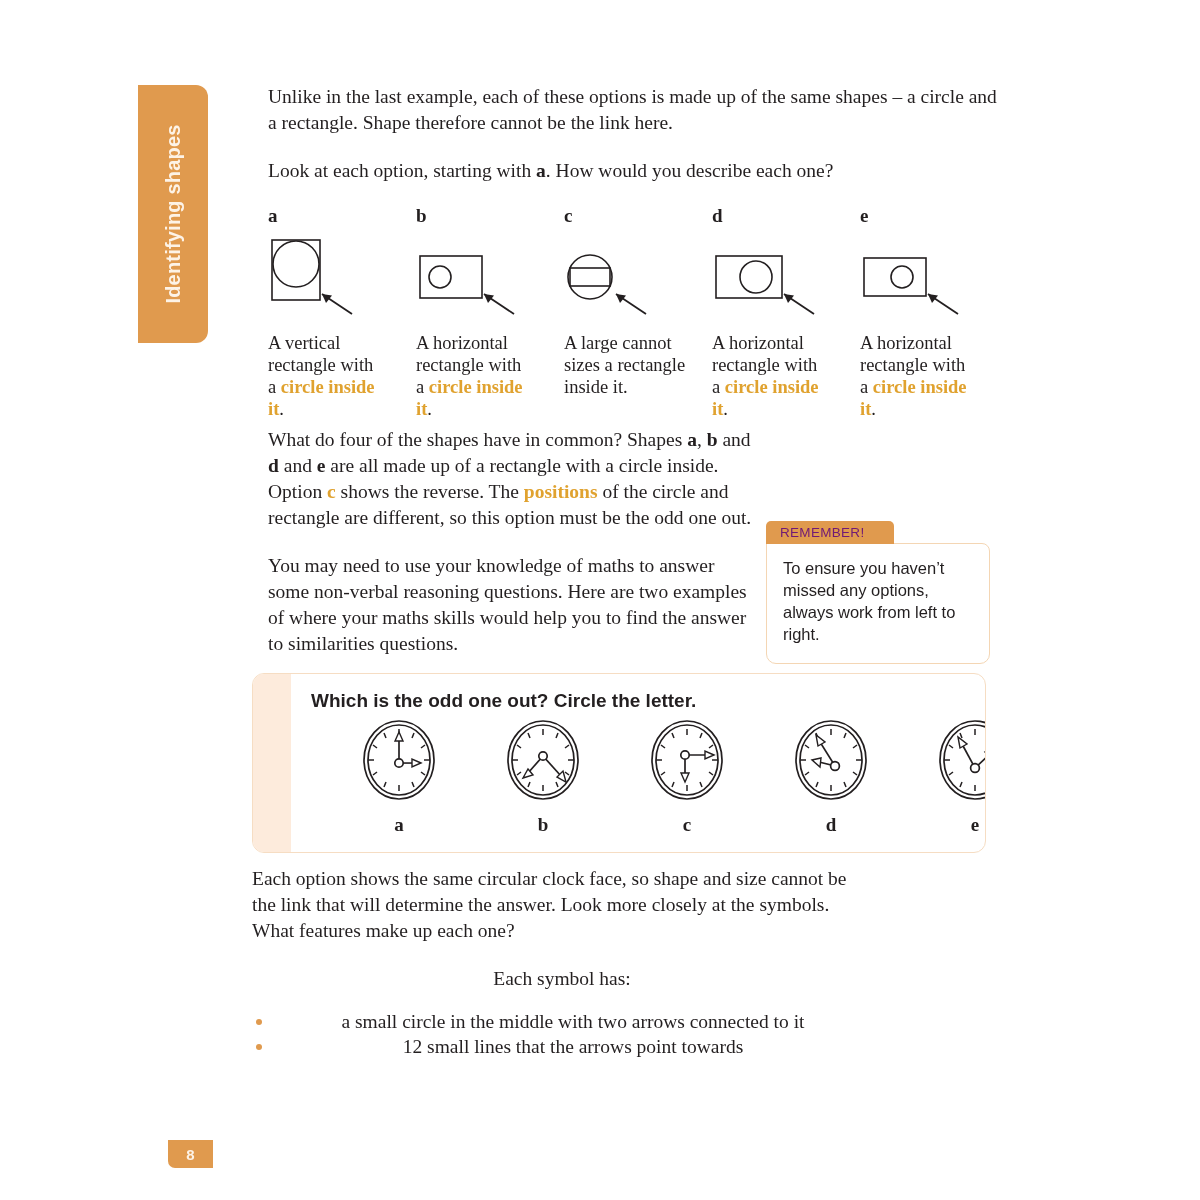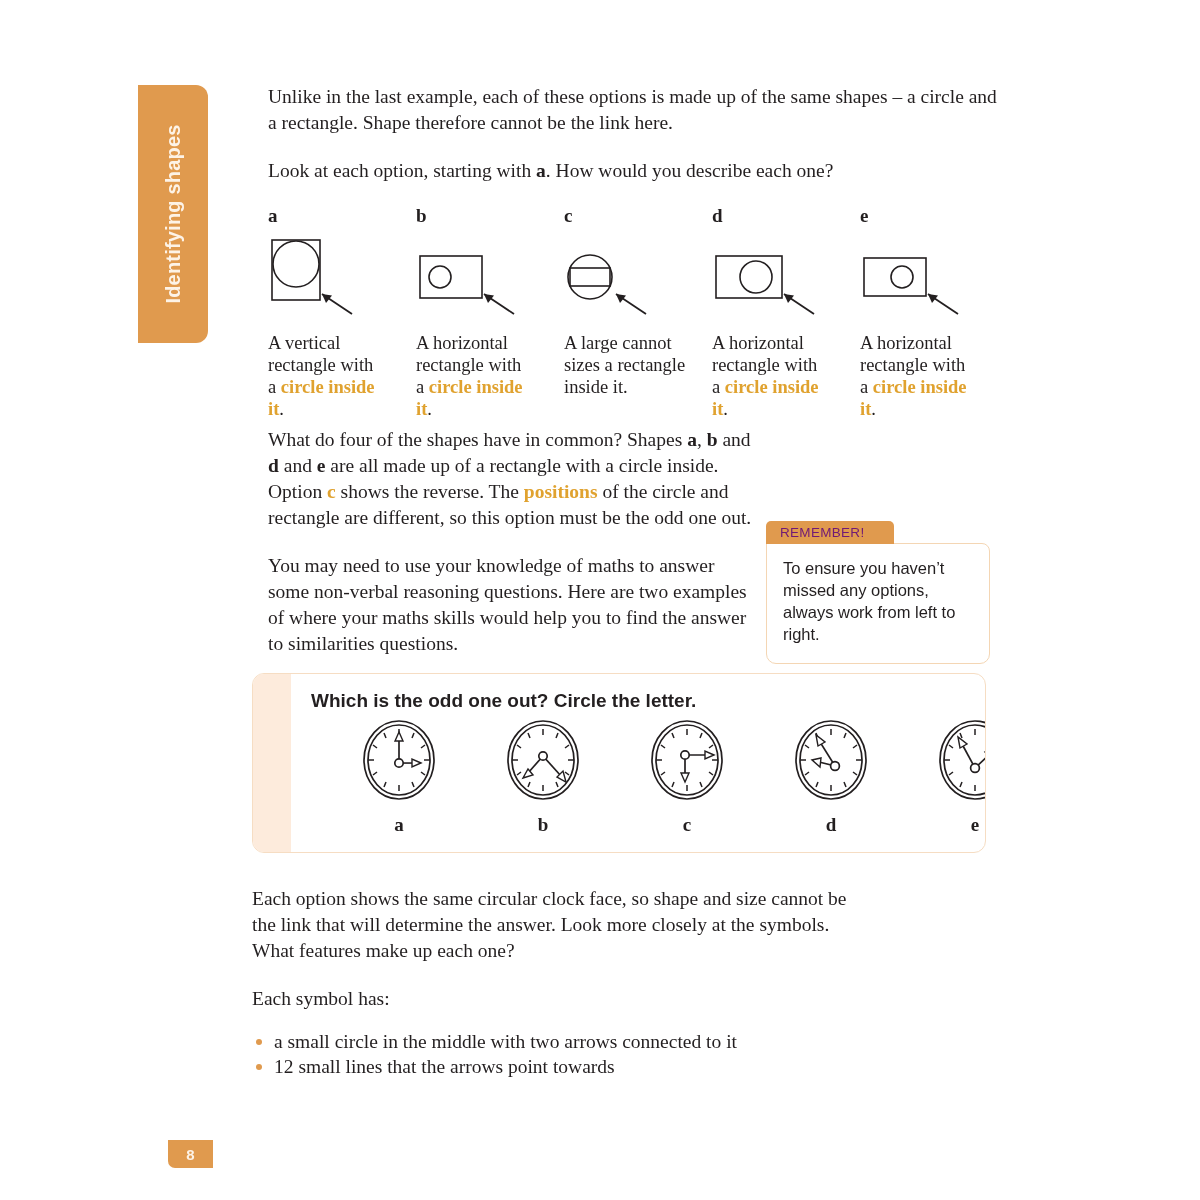--- a/index.html
+++ b/index.html
@@ -155,20 +155,21 @@
     font-size: 19px;
     font-weight: bold;
     margin-top: 2px;
   }
 
   
   ul.bullets {
     list-style: none;
     margin: 0 0 0 0;
     padding: 0;
+    text-align: center;
   }
   ul.bullets li {
     position: relative;
     padding-left: 22px;
     font-size: 19.5px;
     line-height: 25px;
     margin-bottom: 0px;
   }
   ul.bullets li::before {
     content: "";
@@ -477,22 +478,22 @@
           </g>
           <circle cx="42" cy="52" r="4.4" fill="#fff" stroke="#231f20" stroke-width="1.7"></circle>
         </svg>
         <div class="clock-letter">e</div>
       </div>
 
     </div>
   </div>
 </div>
 
-<div style="position:absolute; left:252px; top:866px; width:620px;margin-top:20px;">
+<div style="position:absolute; left:252px; top:866px; width:620px;">
   <p class="body">Each option shows the same circular clock face, so shape and size cannot be the link that will determine the answer. Look more closely at the symbols. What features make up each one?</p>
-  <p class="body" style="margin-bottom:17px;">Each symbol has:</p>
+  <p class="body" style="margin-bottom:17px;text-align:center;">Each symbol has:</p>
   <ul class="bullets">
     <li>a small circle in the middle with two arrows connected to it</li>
     <li>12 small lines that the arrows point towards</li>
   </ul>
 </div>
 
 <div class="page-num">8</div>
 
 </body></html>

